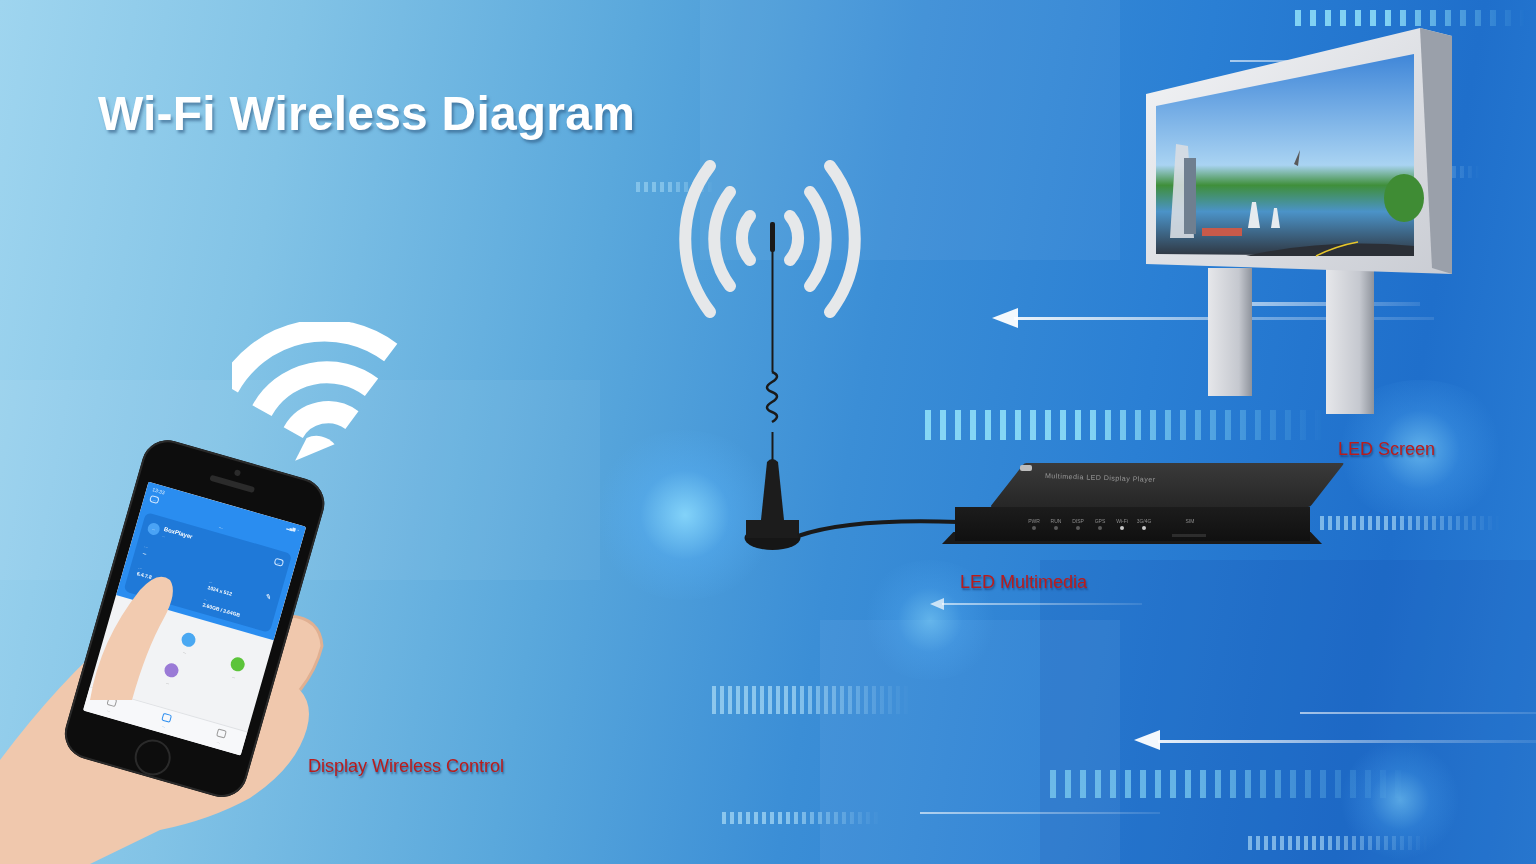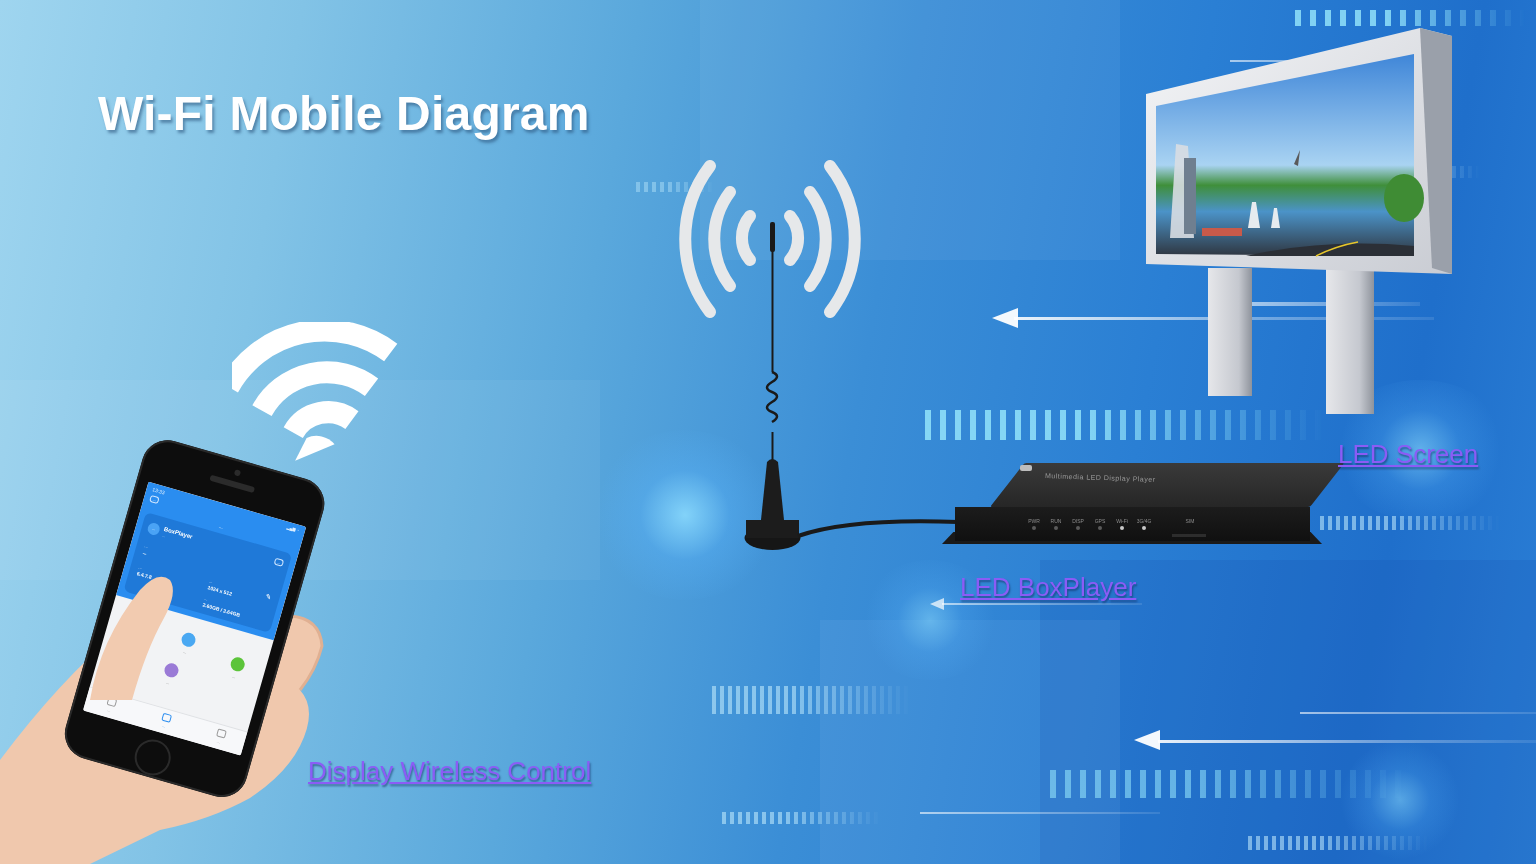--- a/index.html
+++ b/index.html
@@ -19,24 +19,23 @@
   .arrow-head { position: absolute; width: 0; height: 0; border-top: 10px solid transparent; border-bottom: 10px solid transparent; border-right: 26px solid rgba(255,255,255,0.95); }
   .arrow-head.small { border-top-width: 6px; border-bottom-width: 6px; border-right-width: 14px; border-right-color: rgba(255,255,255,0.7); }
   .dot-line { position: absolute; height: 2px; background: linear-gradient(90deg, rgba(255,255,255,0.6), rgba(255,255,255,0.1)); }
   
   .title {
     position: absolute; left: 98px; top: 86px; margin: 0;
     font-family: "Liberation Sans", sans-serif; font-weight: 700; font-size: 48px;
     color: #ffffff; text-shadow: 2px 3px 3px rgba(40,80,120,0.55); letter-spacing: 0.2px;
   }
   .label {
-    position: absolute; color: #8b5cf6; font-size: 26px;
+    position: absolute; color: #b91c1c; font-size: 18px;
     font-family: "Liberation Sans", sans-serif;
     text-shadow: 1px 2px 2px rgba(20,50,100,0.6);
-    text-decoration: underline;
   }
   
   .ctrl-top { position: absolute; left: 990px; top: 463px; width: 320px; height: 44px; background: linear-gradient(180deg,#3a3a3a,#262626); transform: skewX(-38deg); transform-origin: bottom left; border-radius: 2px; }
   .ctrl-front { position: absolute; left: 955px; top: 507px; width: 355px; height: 34px; background: linear-gradient(180deg,#1c1c1c,#101010); }
   .ctrl-flange { position: absolute; left: 942px; top: 532px; width: 380px; height: 12px; background: #1a1a1a; clip-path: polygon(3% 0,97% 0,100% 100%,0 100%); }
   .ctrl-brand { position: absolute; left: 1045px; top: 474px; font-size: 7px; color: #9a9a9a; letter-spacing: 0.5px; transform: rotate(2deg); }
   .ctrl-logo { position: absolute; left: 1020px; top: 465px; width: 12px; height: 6px; background: #bdbdbd; border-radius: 2px; }
   .led { position: absolute; top: 518px; text-align: center; width: 24px; font-size: 5px; color: #8c8c8c; }
   .led i { display: block; margin: 2px auto 0; width: 4px; height: 4px; border-radius: 50%; background: #5a5a5a; }
   .led i.on { background: #c8c8c8; }
@@ -102,21 +101,21 @@
   <div class="arrow-head" style="left:1134px;top:730px;"></div>
   <div class="arrow-line" style="left:1158px;top:740px;width:378px;"></div>
   <div class="arrow-head small" style="left:930px;top:598px;"></div>
   <div class="dot-line" style="left:942px;top:603px;width:200px;"></div>
   <div class="dot-line" style="left:1300px;top:712px;width:250px;"></div>
   <div class="dot-line" style="left:920px;top:812px;width:240px;"></div>
   <div class="dot-line" style="left:1230px;top:60px;width:200px;"></div>
   <div class="dot-line" style="left:1250px;top:302px;width:170px;height:4px;"></div>
 </div>
 
-<h1 class="title">Wi-Fi Mobile Diagram</h1>
+<h1 class="title">Wi-Fi Wireless Diagram</h1>
 
 <svg class="abs" style="left:232px;top:322px;" width="190" height="140" viewBox="0 0 190 140">
   <g fill="none" stroke="#ffffff" stroke-linecap="butt" transform="rotate(-12 95 130)">
     <path d="M12 46 A110 110 0 0 1 178 46" stroke-width="22"></path>
     <path d="M40 76 A74 74 0 0 1 152 76" stroke-width="22"></path>
     <path d="M66 104 A40 40 0 0 1 126 104" stroke-width="22"></path>
   </g>
   <path d="M62 132 L78 112 A24 24 0 0 1 104 124 Z" fill="#ffffff" transform="rotate(-12 95 130)"></path>
 </svg>
 
@@ -237,14 +236,14 @@
     </div>
     <div class="phone-home"></div>
   </div>
 </div>
 
 <svg class="abs" style="left:80px;top:570px;" width="120" height="140" viewBox="0 0 120 140">
   <path d="M10 130 Q20 70 60 20 Q78 0 90 10 Q98 22 84 48 Q66 80 52 130 Z" fill="#f2cbb0"></path>
 </svg>
 
 <div class="label" style="left:308px;top:756px;">Display Wireless Control</div>
-<div class="label" style="left:960px;top:572px;">LED BoxPlayer</div>
+<div class="label" style="left:960px;top:572px;">LED Multimedia</div>
 <div class="label" style="left:1338px;top:439px;">LED Screen</div>
 
 </body></html>

